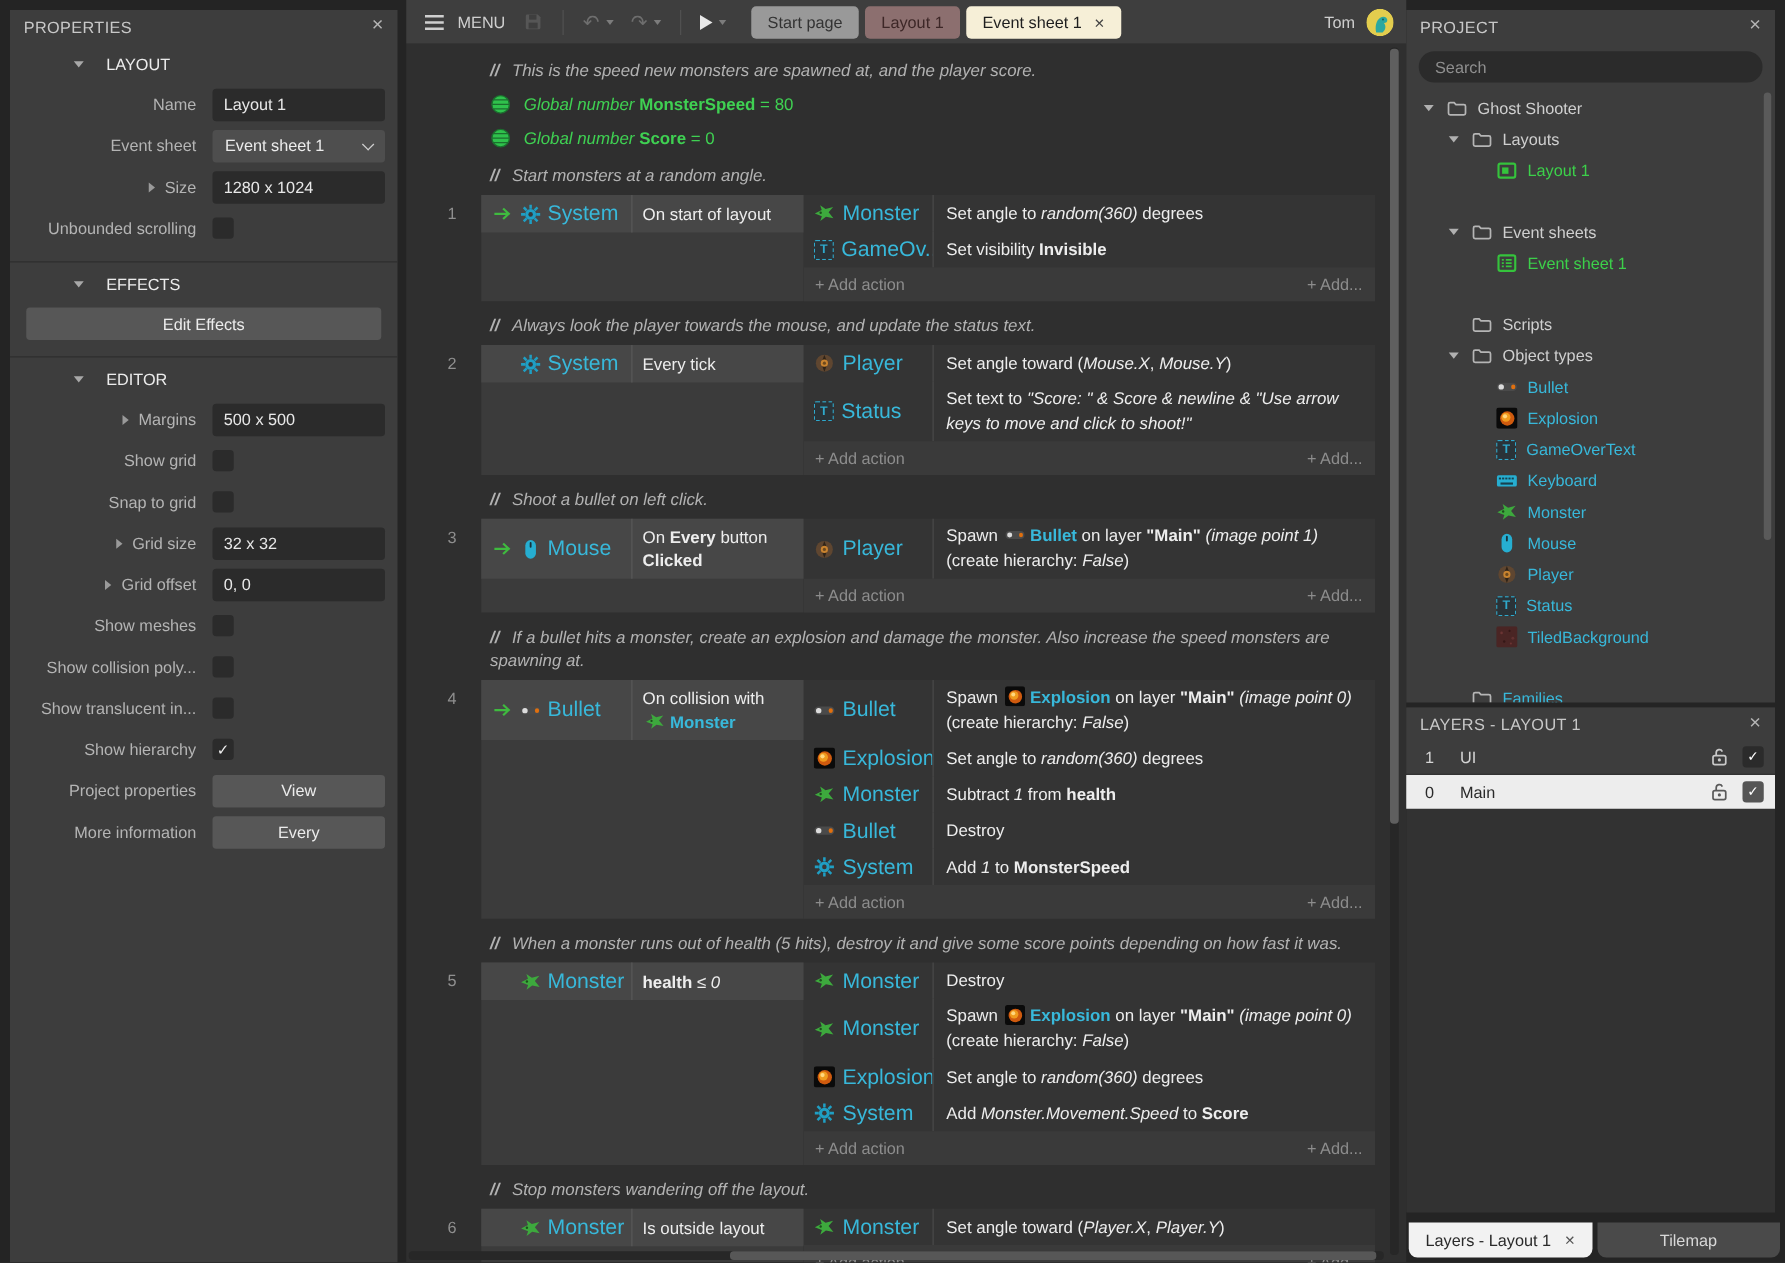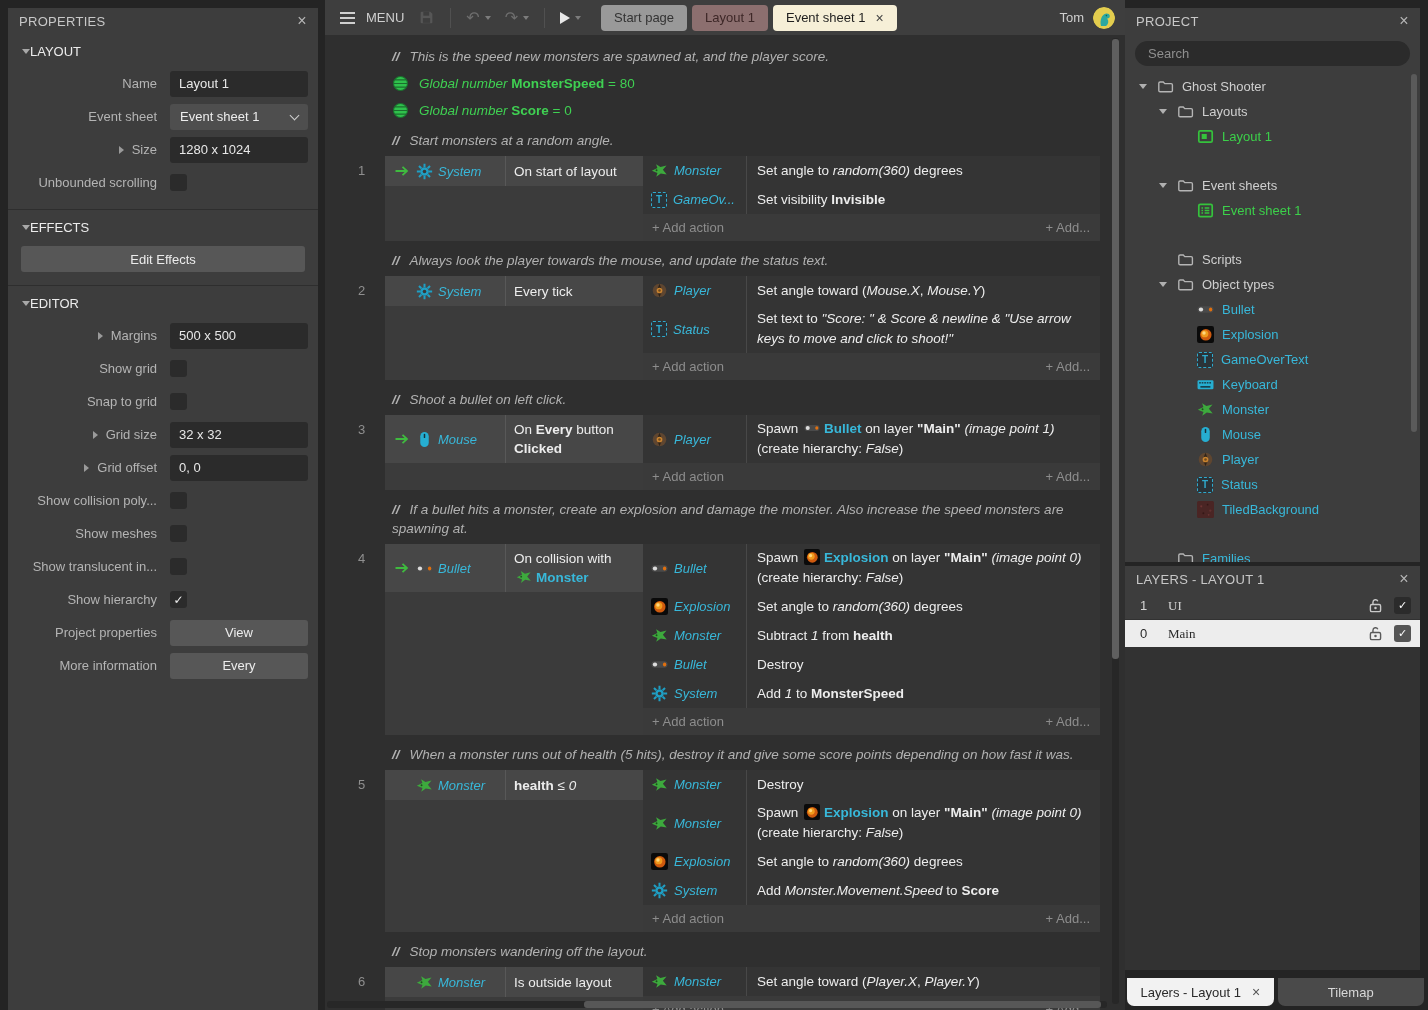--- a/index.html
+++ b/index.html
@@ -8,21 +8,21 @@
 .icon{display:inline-flex;width:17px;height:17px;flex:none;align-items:center;justify-content:center;}
 .icon svg{width:100%;height:100%;display:block;}
 .icon.inline{width:16px;height:16px;vertical-align:-3px;margin:0 4px 0 2px;display:inline-flex;}
 .ticon{width:16px;height:16px;border:1px dashed #2fa9cc;color:#2fa9cc;font-size:10px;font-weight:bold;display:inline-flex;align-items:center;justify-content:center;border-radius:2px;background:#2a3338;}
 .tri-down{width:0;height:0;border-left:4.5px solid transparent;border-right:4.5px solid transparent;border-top:5.5px solid #a8a8a8;}
 .tri-right{width:0;height:0;border-top:4.5px solid transparent;border-bottom:4.5px solid transparent;border-left:5.5px solid #9a9a9a;}
 .panel-header{height:26px;display:flex;align-items:center;padding:0 11px;font-size:13px;color:#c8c8c8;letter-spacing:.3px;}
 .panel-close{margin-left:auto;color:#b5b5b5;font-size:16px;line-height:1;}
 
 .props-panel{position:absolute;left:8px;top:8px;width:310px;height:1002px;background:#3d3d3d;}
-.sec-header{height:31px;display:flex;align-items:center;gap:0;padding-left:14px;color:#ececec;font-size:13px;}
+.sec-header{height:31px;display:flex;align-items:center;gap:18px;padding-left:14px;color:#ececec;font-size:13px;margin-left:37px;}
 .prop-section{border-top:1px solid #2e2e2e;padding:2px 0 10px;}
 .prop-section.first{border-top:0;}
 .prop-row{min-height:33px;display:flex;align-items:center;padding-right:10px;}
 .prop-label{width:162px;flex:none;display:flex;align-items:center;justify-content:flex-end;gap:8px;padding-right:13px;color:#b4b4b4;font-size:13px;text-align:right;}
 .prop-value{flex:1;display:flex;align-items:center;}
 .prop-input{width:100%;height:26px;background:#2b2b2b;border:0;border-radius:3px;color:#e8e8e8;font-size:13px;padding:0 9px;font-family:inherit;outline:none;}
 .prop-select{width:100%;height:26px;background:#4e4e4e;border-radius:3px;color:#ececec;font-size:13px;padding:0 10px;display:flex;align-items:center;}
 .chev{width:7px;height:7px;border-right:1.6px solid #d0d0d0;border-bottom:1.6px solid #d0d0d0;transform:rotate(45deg);margin-left:auto;margin-top:-3px;}
 .checkbox{width:17px;height:17px;background:#2b2b2b;border-radius:3px;display:flex;align-items:center;justify-content:center;color:#f0f0f0;font-size:12px;font-family:"DejaVu Sans",sans-serif;}
 .btn{height:26px;background:#575757;border-radius:3px;color:#ececec;font-size:13px;display:flex;align-items:center;justify-content:center;padding:0 10px;width:100%;}
@@ -60,21 +60,21 @@
 .arrow-slot{width:17px;height:12px;flex:none;display:inline-flex;}
 .ev-cond-txt{flex:1;border-left:1px solid #585858;padding:5px 8px;font-size:13.5px;line-height:19px;color:#ededed;display:flex;align-items:center;}
 .ev-cond-txt>div{width:100%;}
 .ev-right{flex:1;background:#343434;display:flex;flex-direction:column;}
 .ev-act{display:flex;min-height:29px;}
 .ev-act-obj{width:103px;flex:none;display:flex;align-items:center;gap:6px;padding-left:8px;overflow:hidden;}
 .ev-act-txt{flex:1;border-left:1px solid #484848;padding:4px 10px;font-size:13.5px;line-height:20px;color:#ededed;display:flex;align-items:center;}
 .ev-act-txt>div{width:100%;}
 .ev-add{min-height:27px;display:flex;align-items:center;padding:0 10px 0 9px;background:#3a3a3a;color:#8d8d8d;font-size:13px;margin-top:auto;}
 .ev-add .add-more{margin-left:auto;}
-.obj-label{color:#38b8da;font-size:13px;white-space:nowrap;overflow:hidden;flex:1;font-style:italic;}
+.obj-label{color:#38b8da;font-size:17px;white-space:nowrap;overflow:hidden;flex:1;}
 .it{font-style:italic;}
 .bd{font-weight:bold;}
 .objref{color:#38b8da;font-weight:bold;}
 .es-vtrack{position:absolute;right:6px;top:3px;width:7px;height:966px;background:#272727;border-radius:3px;}
 .es-vthumb{position:absolute;top:1px;left:0;width:7px;height:620px;background:#5f5f5f;border-radius:3px;}
 .es-htrack{position:absolute;left:2px;bottom:2px;height:7px;width:780px;background:#272727;border-radius:3px;}
 .es-hthumb{position:absolute;left:33%;top:0;height:7px;right:6px;background:#575757;border-radius:3px;}
 
 .right-col{position:absolute;left:1125px;top:0;width:303px;height:1010px;}
 .proj-panel{position:absolute;left:0;top:8px;width:295px;height:554px;background:#3d3d3d;overflow:hidden;}
@@ -86,21 +86,21 @@
 .tree-row.green{color:#3cd04a;}
 .tree-row.cyan{color:#38b8da;}
 .tree-exp{width:12px;flex:none;display:flex;justify-content:center;}
 .tree-row.gap{margin-top:24px;}
 .proj-scroll{position:absolute;right:3px;top:66px;width:6px;height:358px;background:#5a5a5a;border-radius:3px;}
 .layers-panel{position:absolute;left:0;top:566px;width:295px;height:404px;background:#323232;}
 .layers-panel .panel-header{background:#3d3d3d;}
 .layer-row{height:27px;display:flex;align-items:center;padding:0 9px 0 15px;font-size:13px;color:#d5d5d5;background:#3d3d3d;margin-bottom:1px;}
 .layer-row.selected{background:#ededed;color:#2a2a2a;}
 .layer-num{width:28px;flex:none;}
-.layer-name{flex:1;font-family:Liberation Serif, serif;}
+.layer-name{flex:1;}
 .layer-lock{width:17px;height:17px;color:#c9c9c9;margin-right:10px;flex:none;}
 .layer-lock svg{width:100%;height:100%;}
 .layer-row.selected .layer-lock{color:#5a5a5a;}
 .layer-check{width:17px;height:17px;border-radius:3px;background:#2b2b2b;color:#fff;display:flex;align-items:center;justify-content:center;font-size:11px;flex:none;font-family:"DejaVu Sans",sans-serif;}
 .layer-row.selected .layer-check{background:#555;}
 .bottom-tabs{position:absolute;left:2px;top:978px;width:297px;height:28px;display:flex;gap:4px;}
 .btab{flex:1;display:flex;align-items:center;justify-content:center;gap:11px;font-size:13px;border-radius:0 0 7px 7px;}
 .btab.active{background:#f2f2f2;color:#2a2a2a;}
 .btab.inactive{background:#4a4a4a;color:#d8d8d8;}
 .btab .tab-close{color:#555;}
@@ -208,29 +208,29 @@
           <div class="prop-label">
             <span class="tri-right"></span>
             <span>Grid offset</span>
           </div>
           <div class="prop-value">
             <input class="prop-input" value="0, 0" style="">
           </div>
         </div>
         <div class="prop-row">
           <div class="prop-label">
+            <span>Show meshes</span>
+          </div>
+          <div class="prop-value">
+            <div class="checkbox"></div>
+          </div>
+        </div>
+        <div class="prop-row">
+          <div class="prop-label">
             <span>Show collision poly...</span>
-          </div>
-          <div class="prop-value">
-            <div class="checkbox"></div>
-          </div>
-        </div>
-        <div class="prop-row">
-          <div class="prop-label">
-            <span>Show meshes</span>
           </div>
           <div class="prop-value">
             <div class="checkbox"></div>
           </div>
         </div>
         <div class="prop-row">
           <div class="prop-label">
             <span>Show translucent in...</span>
           </div>
           <div class="prop-value">

